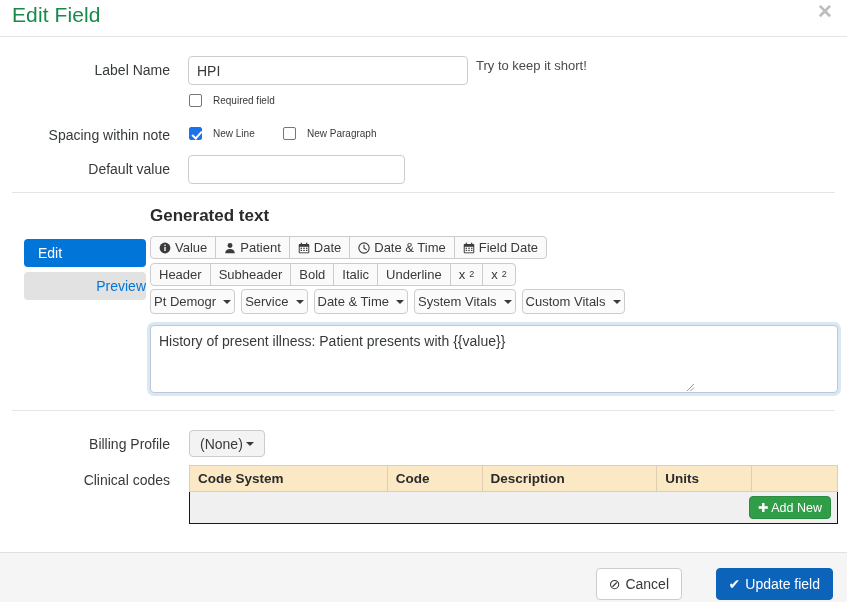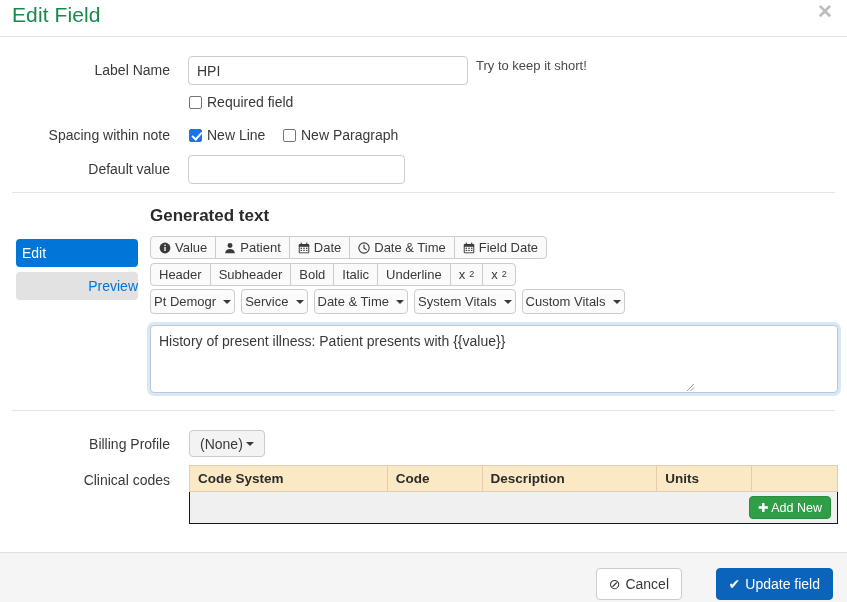--- a/index.html
+++ b/index.html
@@ -60,22 +60,22 @@
     position: absolute;
     font-size: 13px;
     color: #4a4a4a;
   }
 
   
   .cb-wrap {
     position: absolute;
     display: flex;
     align-items: center;
-    gap: 2px;
-    font-size: 14px;
+    gap: 8px;
+    font-size: 10px;
   }
   .cbox {
     width: 13px; height: 13px;
     border: 1px solid #767676;
     border-radius: 2px;
     background: #fff;
     display: inline-block;
     position: relative;
     flex: 0 0 auto;
   }
@@ -98,25 +98,25 @@
   .divider {
     position: absolute;
     left: 12px; width: 823px;
     height: 1px;
     background: #e5e5e5;
   }
 
   
   .side-tab {
     position: absolute;
-    left: 16px;
+    left: 24px;
     width: 122px;
     height: 28px;
     line-height: 28px;
-    padding-left: 6px;
+    padding-left: 14px;
     font-size: 14px;
     border-radius: 4px;
     cursor: pointer;
   }
   .side-tab.active { background: #0275d8; color: #fff; }
   .side-tab.inactive { background: #e2e2e2; color: #0275d8; text-align: right; }
 
   
   #generated-text-heading {
     position: absolute;

